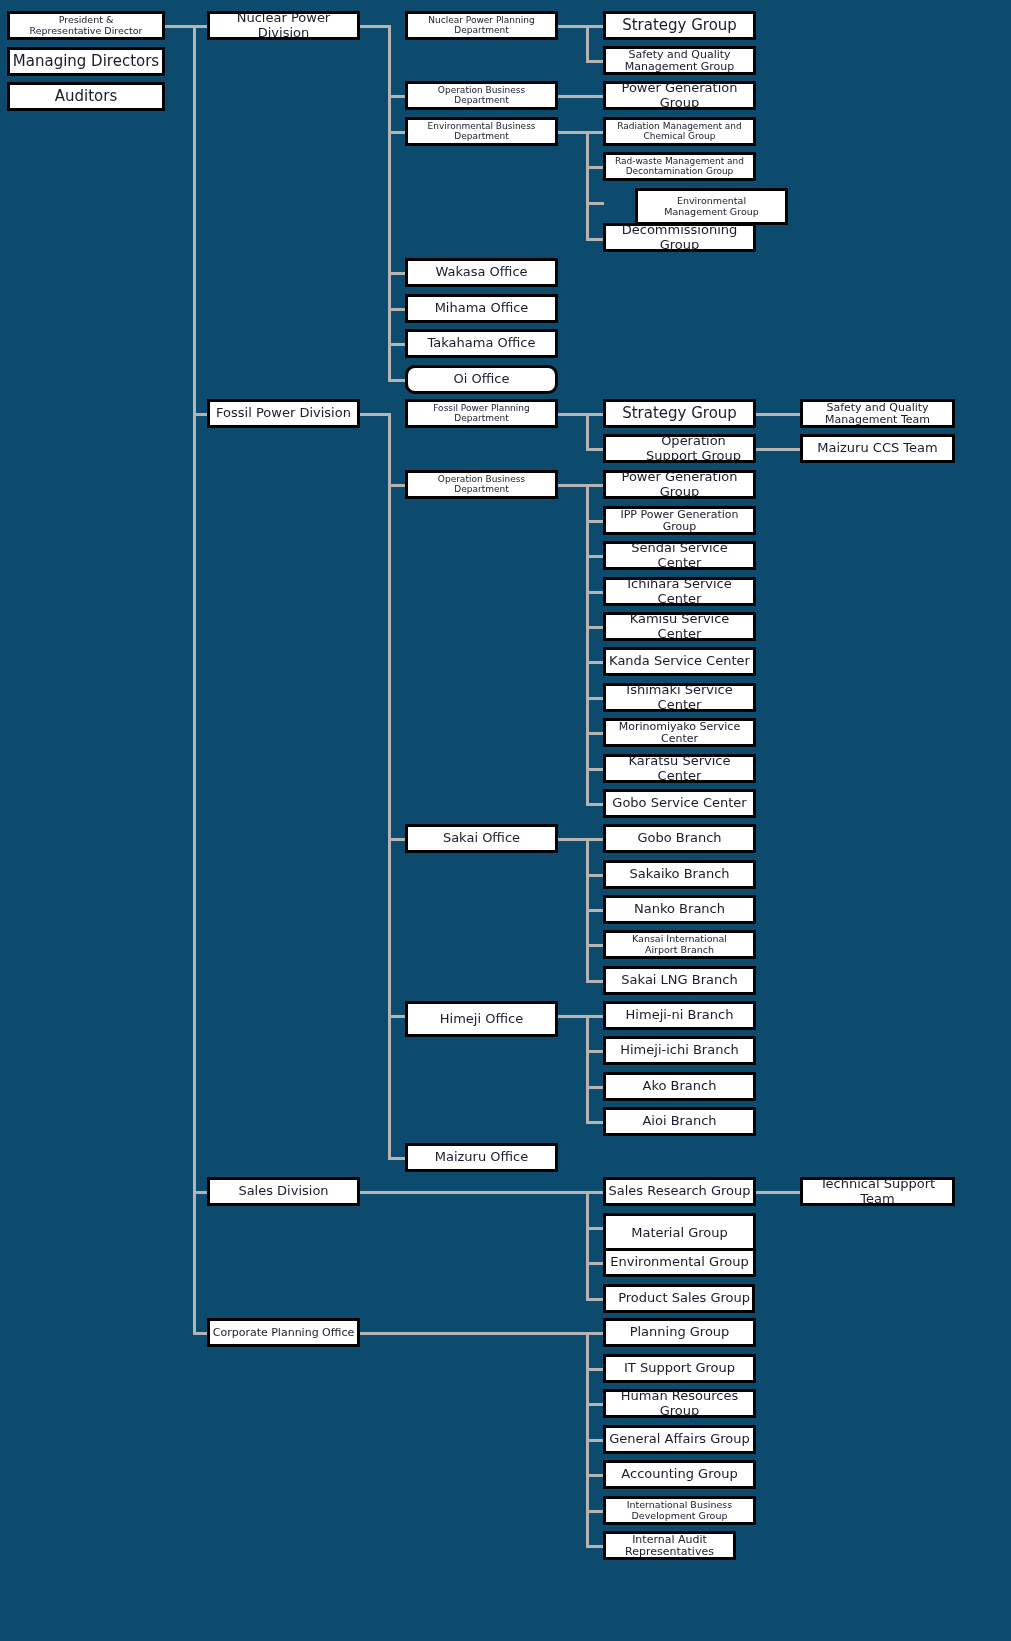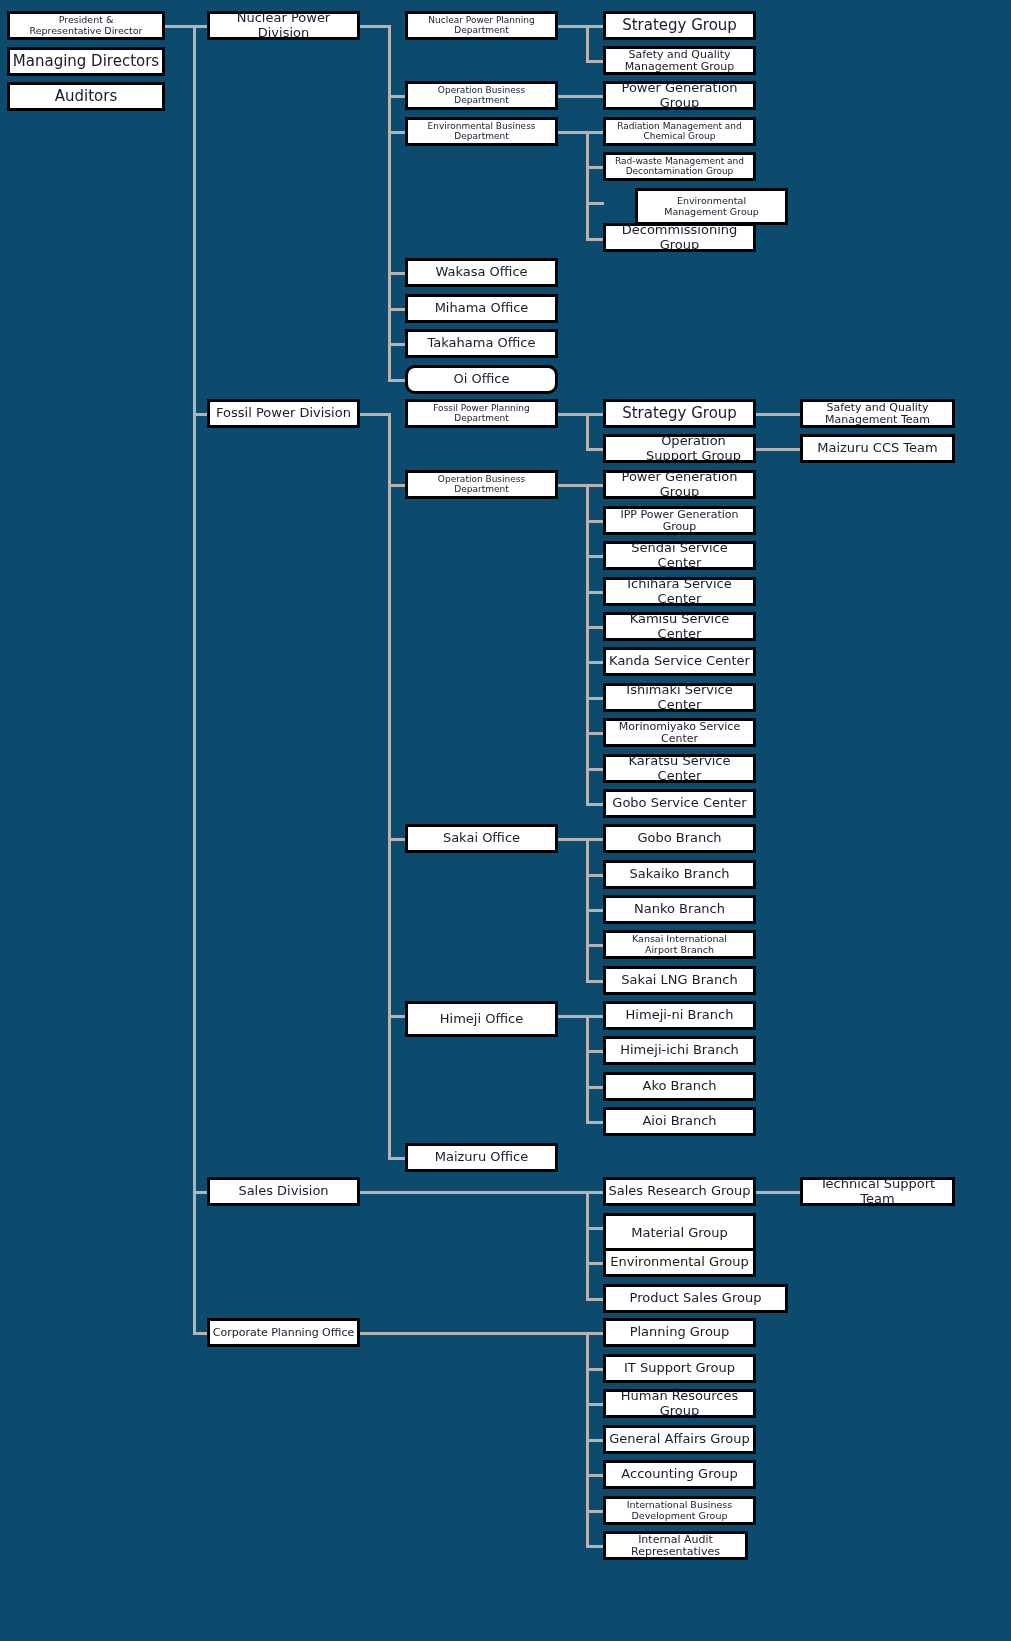--- a/index.html
+++ b/index.html
@@ -340,21 +340,21 @@
   </div>
   <div class="node fs-md" style="left:800px; top:1177px; width:155px; height:29px;">
     <span class="lbl">Technical Support Team</span>
   </div>
   <div class="node fs-md" style="left:603px; top:1213px; width:153px; height:40px;">
     <span class="lbl">Material Group</span>
   </div>
   <div class="node fs-md" style="left:603px; top:1248px; width:153px; height:29px;">
     <span class="lbl">Environmental Group</span>
   </div>
-  <div class="node fs-md" style="left:603px; top:1284px; width:185px; height:29px;">
+  <div class="node fs-md" style="left:603px; top:1284px; width:152px; height:29px;text-align:right;">
     <span class="lbl">Product Sales Group</span>
   </div>
 
   <div class="node fs-md" style="left:603px; top:1318px; width:153px; height:29px;">
     <span class="lbl">Planning Group</span>
   </div>
   <div class="node fs-md" style="left:603px; top:1354px; width:153px; height:29px;">
     <span class="lbl">IT Support Group</span>
   </div>
   <div class="node fs-md" style="left:603px; top:1389px; width:153px; height:29px;">
@@ -365,17 +365,17 @@
   </div>
   <div class="node fs-md" style="left:603px; top:1460px; width:153px; height:29px;">
     <span class="lbl">Accounting Group</span>
   </div>
   <div class="node fs-xs" style="left:603px; top:1496px; width:153px; height:29px;">
     <span class="lbl">
       <span>International Business</span><br>
       <span>Development Group</span>
     </span>
   </div>
-  <div class="node fs-sm" style="left:603px; top:1531px; width:145px; height:29px;">
+  <div class="node fs-sm" style="left:603px; top:1531px; width:133px; height:29px;">
     <span class="lbl">Internal Audit Representatives</span>
   </div>
 
 </div>
 
 </body></html>

